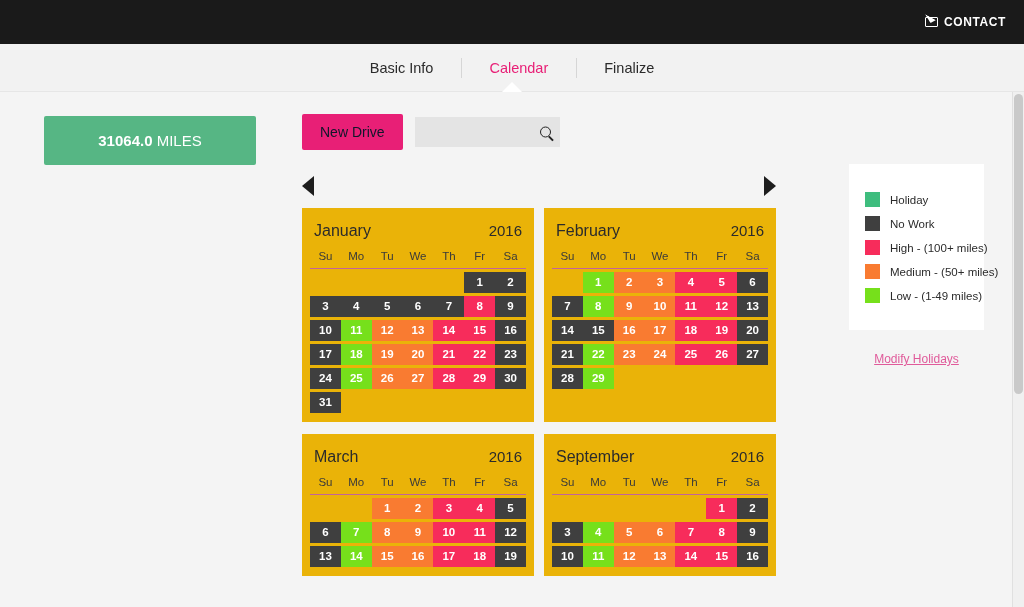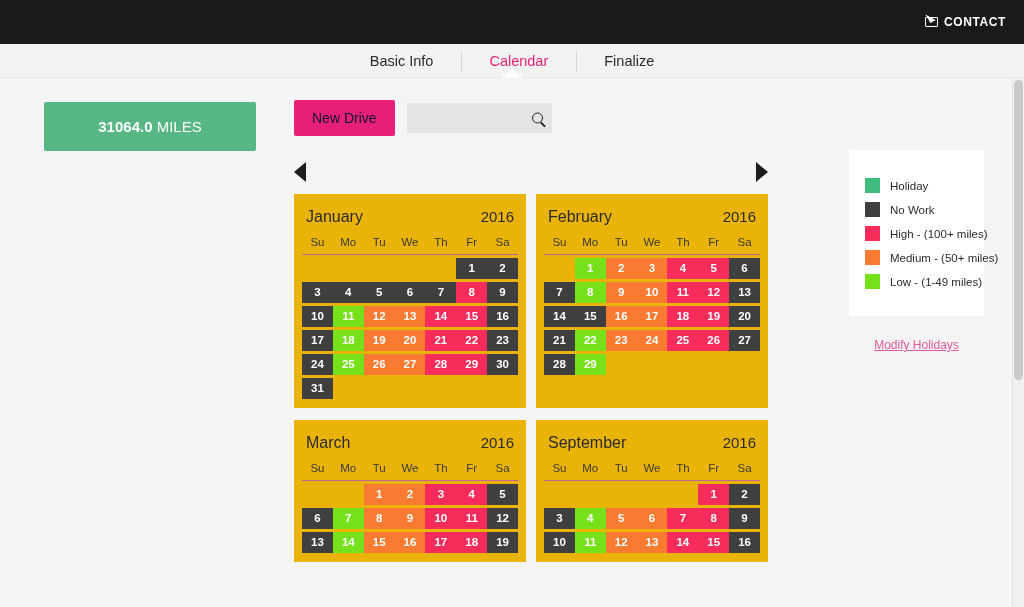--- a/index.html
+++ b/index.html
@@ -78,21 +78,21 @@
   .caret-dn {
     width: 0; height: 0;
     border-left: 4px solid transparent;
     border-right: 4px solid transparent;
     border-top: 5px solid #fff;
     opacity: .9;
   }
 
   
   .tabbar {
-    height: 34px;
+    height: 48px;
     background: #f2f2f2;
     border-bottom: 1px solid #e6e6e6;
     display: flex;
     align-items: center;
     justify-content: center;
     position: relative;
   }
   .tab {
     font-size: 14.5px;
     color: #2b2b2b;
@@ -117,20 +117,21 @@
     border-right: 10px solid transparent;
     border-bottom: 10px solid #ffffff;
   }
 
   
   .page {
     display: flex;
     padding: 0 40px 0 44px;
     height: calc(607px - 44px - 48px);
     position: relative;
+    gap: 8px;
   }
 
   
   .rail { width: 250px; flex: 0 0 250px; padding-top: 24px; }
   .stats { width: 212px; border-radius: 2px; overflow: hidden; }
   .stat {
     text-align: center;
     color: #ffffff;
     padding: 16px 8px;
     font-size: 15px;

